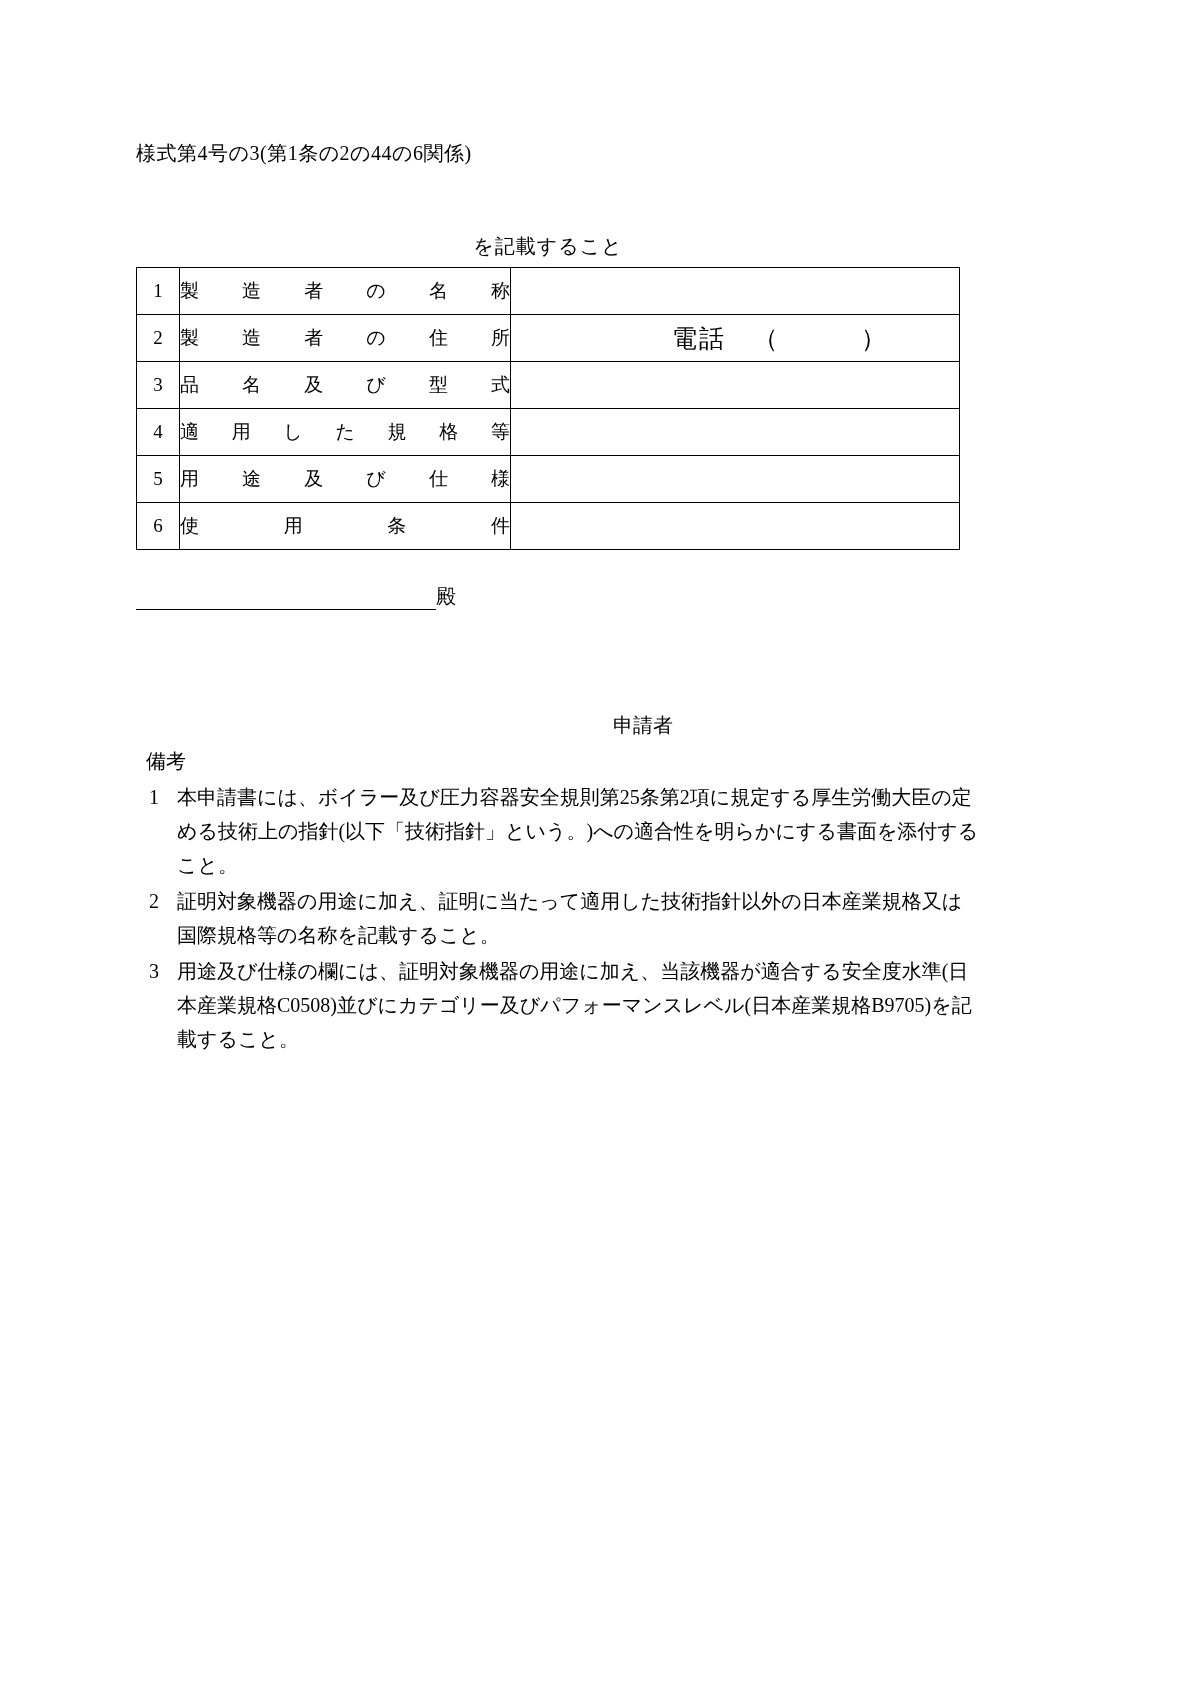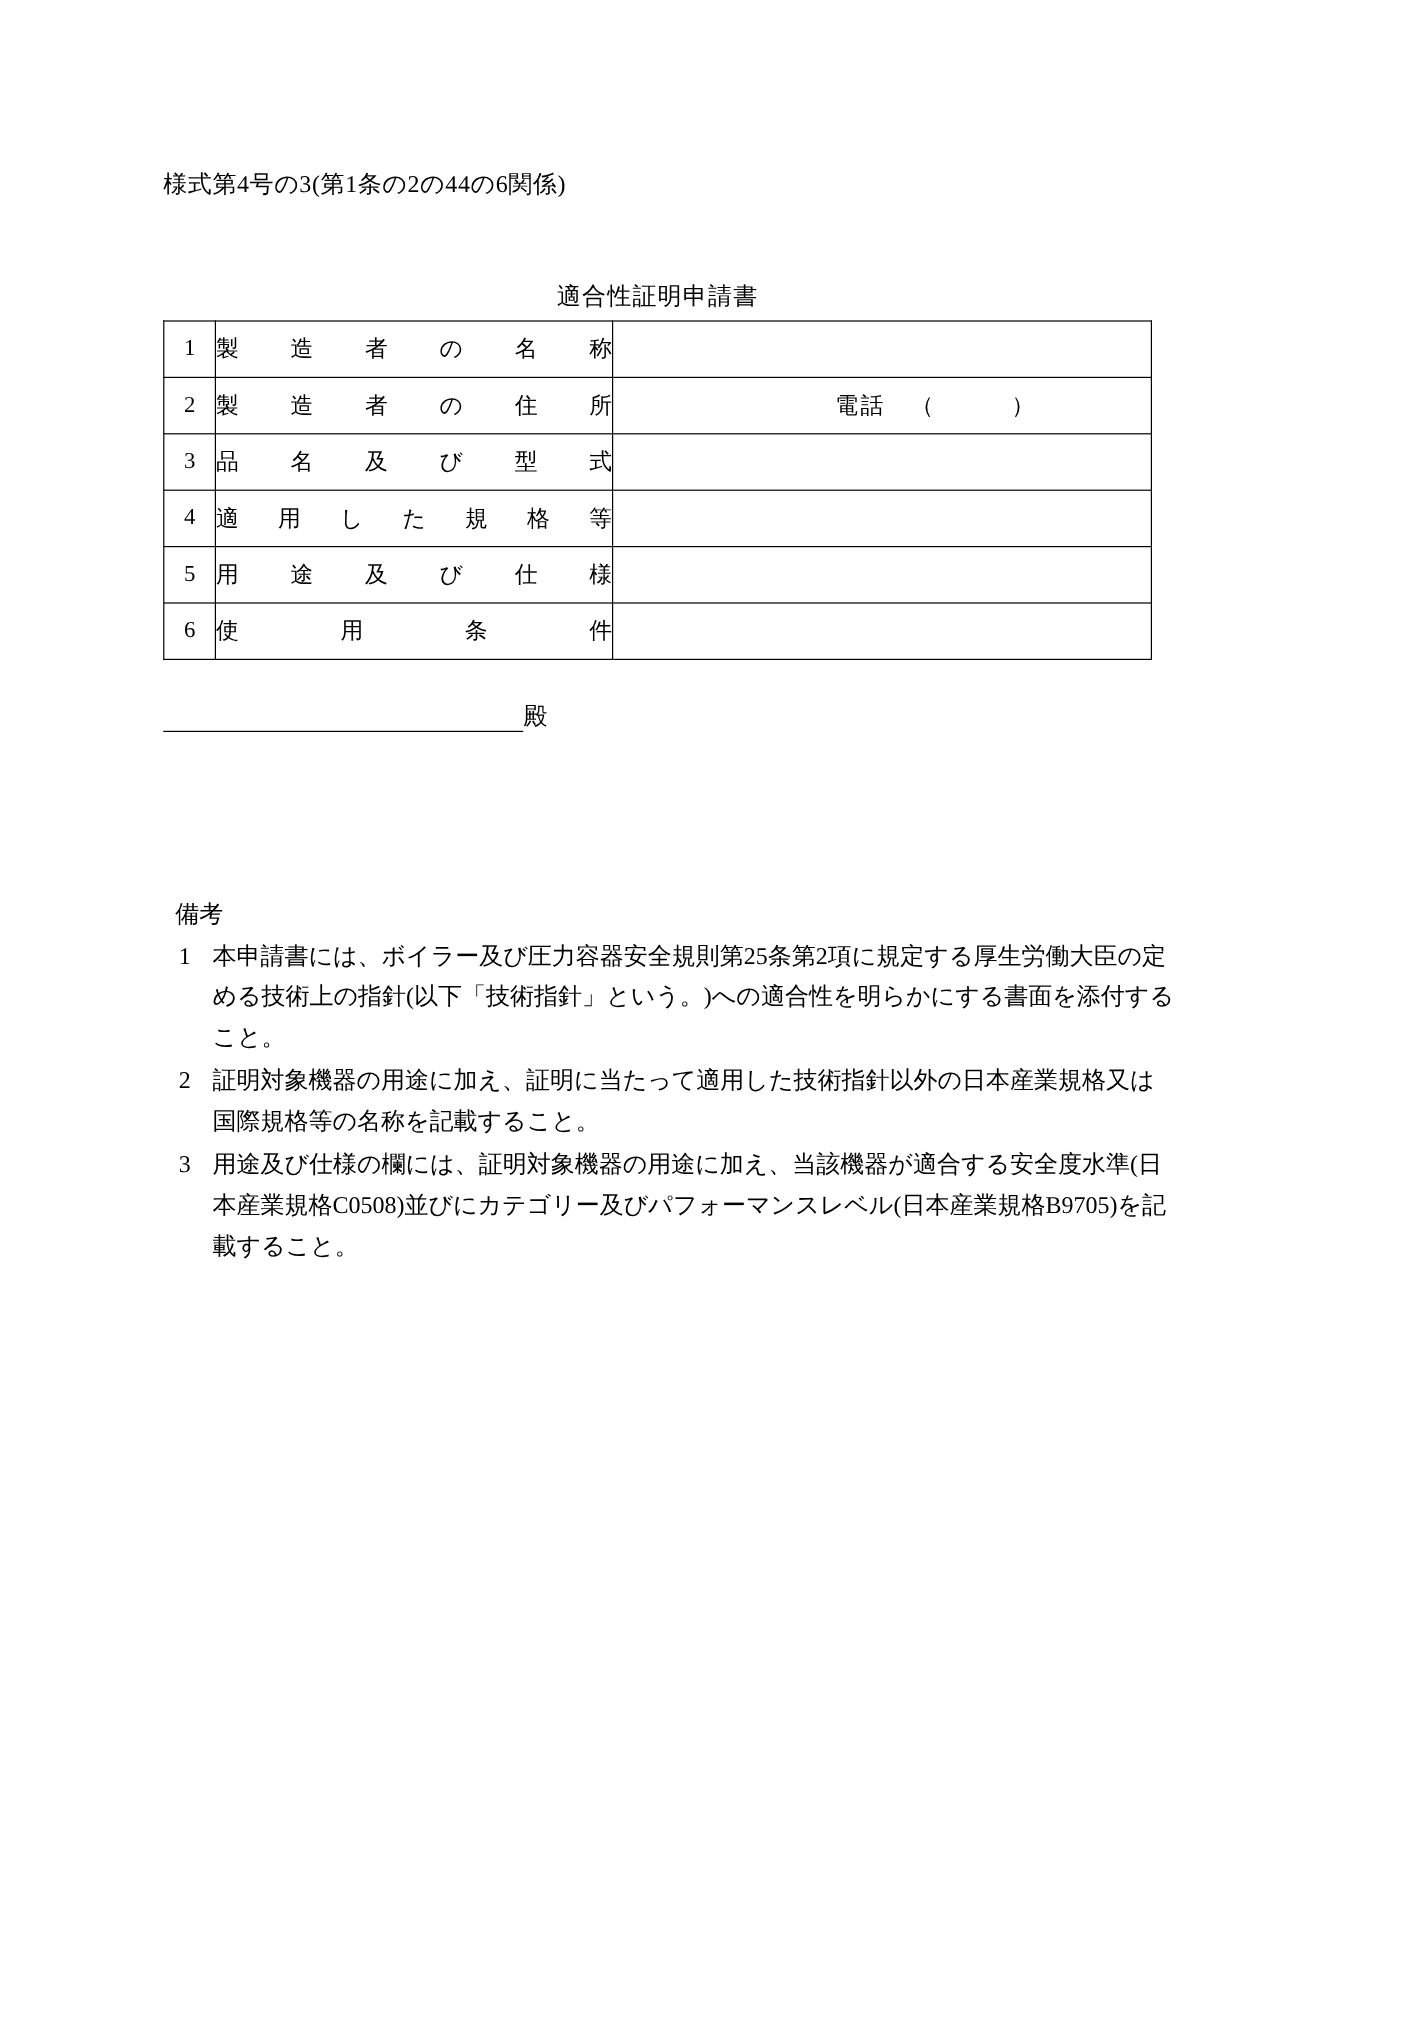--- a/index.html
+++ b/index.html
@@ -72,21 +72,21 @@
     vertical-align: middle;
     position: relative;
   }
   .phone-line {
     position: absolute;
     left: 0;
     right: 0;
     top: 50%;
     transform: translateY(-50%);
     text-align: center;
-    font-size: 19px;
+    font-size: 25px;
     letter-spacing: 2px;
     padding-left: 90px;
   }
   .addressee {
     position: absolute;
     left: 136px;
     top: 583px;
     font-size: 20px;
     white-space: nowrap;
   }
@@ -147,21 +147,21 @@
     text-indent: 0;
   }
 </style>
 </head>
 <body>
 
 <div class="page">
 
   <div class="form-number">様式第4号の3(第1条の2の44の6関係)</div>
 
-  <div class="doc-title">適合性証明申請書</div>
+  <div class="doc-title">を記載すること</div>
 
   <table class="form-table">
     <tbody>
       <tr>
         <td class="col-no">1</td>
         <td class="col-label">
           <div class="label-spread">
             <span>製</span>
             <span>造</span>
             <span>者</span>
@@ -249,20 +249,21 @@
         <td class="col-value"></td>
       </tr>
     </tbody>
   </table>
 
   <div class="addressee">
     <span class="rule"></span><span>殿</span>
   </div>
 
 
+  <div class="applicant">申請者</div>
 
   <div class="notes-heading">備考</div>
 
   <div class="notes">
     <div class="note-item">
       <div class="note-num">1</div>
       <div class="note-text">本申請書には、ボイラー及び圧力容器安全規則第25条第2項に規定する厚生労働大臣の定める技術上の指針(以下「技術指針」という。)への適合性を明らかにする書面を添付すること。</div>
     </div>
     <div class="note-item">
       <div class="note-num">2</div>

